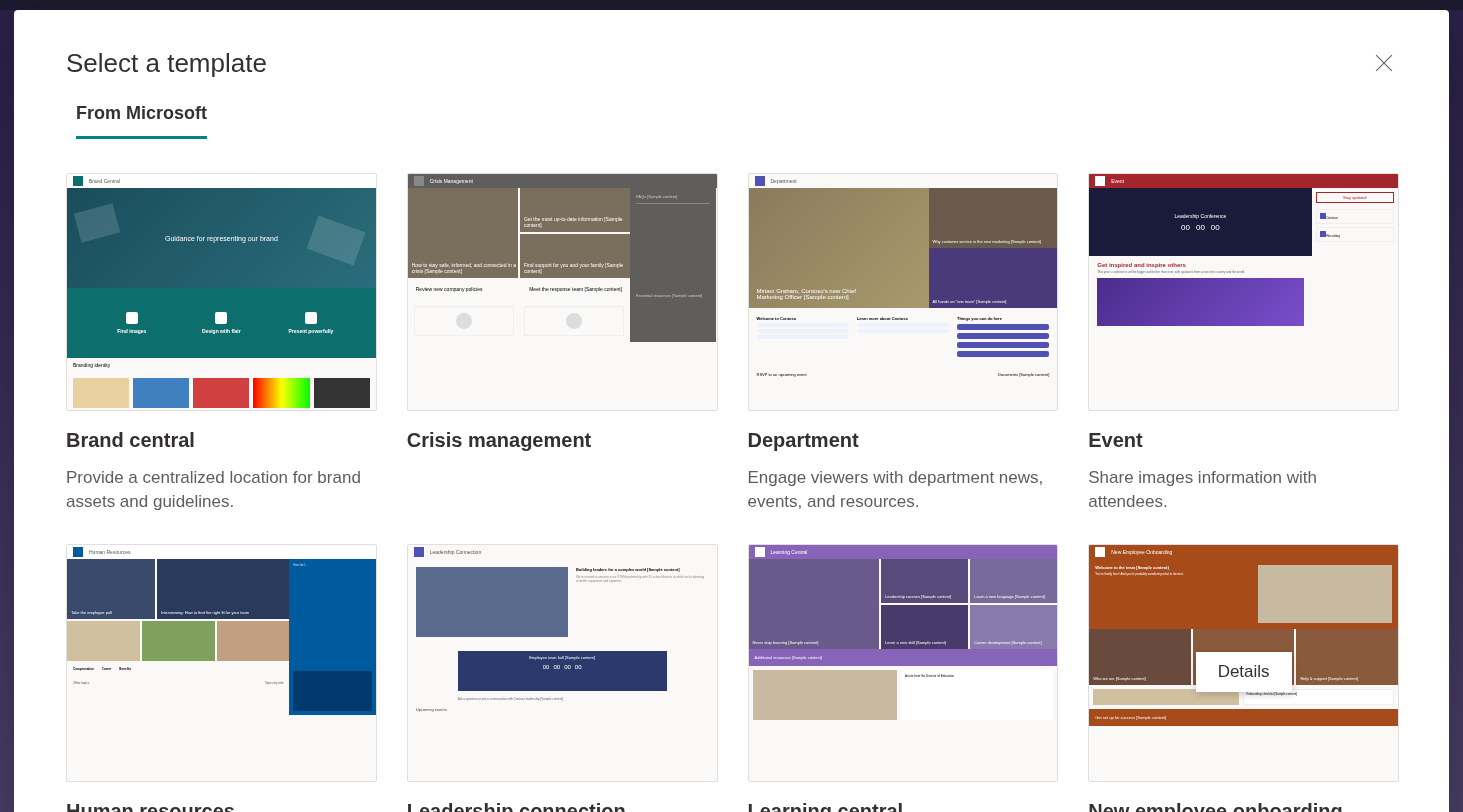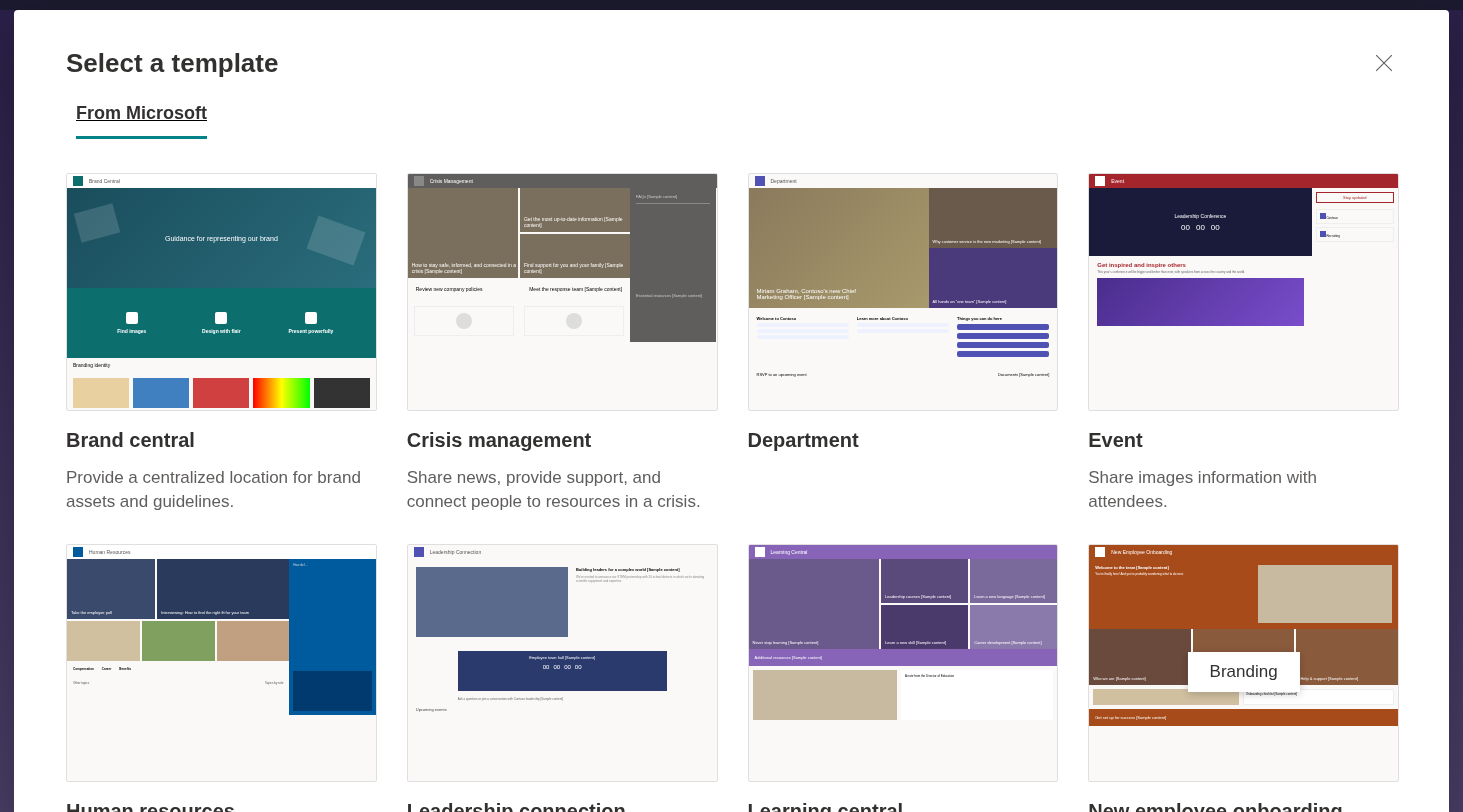--- a/index.html
+++ b/index.html
@@ -38,39 +38,38 @@
       overflow: hidden;
     }
     .modal-header {
       padding: 38px 50px 0 52px;
       display: flex;
       justify-content: space-between;
       align-items: flex-start;
     }
     .modal-title {
       font-size: 26px;
-      font-weight: 700;
+      font-weight: 400;
       color: #323130;
     }
     .close-btn {
       background: none;
       border: none;
       cursor: pointer;
       padding: 6px;
       display: flex;
       align-items: center;
       justify-content: center;
     }
     .close-btn svg { width: 18px; height: 18px; }
     .tabs {
       display: flex;
       gap: 36px;
       padding: 24px 52px 0 62px;
       border-bottom: none;
-      text-decoration: underline;
     }
     .tab {
       font-size: 18px;
       color: #605e5c;
       padding-bottom: 12px;
       cursor: pointer;
       border-bottom: 3px solid transparent;
     }
     .tab.active {
       color: #323130;
@@ -296,21 +295,20 @@
           </div>
           <div class="cr-side">
             <div>FAQs [Sample content]</div>
             <div style="height:4px"></div>
             <div style="height:90px;border-top:1px solid #888"></div>
             <div>Essential resources [Sample content]</div>
           </div>
         </div>
       </div>
       <div class="card-title">Crisis management</div>
-      <div class="card-desc">Share news, provide support, and connect people to resources in a crisis.</div>
     </div>
 
     <div class="card">
       <div class="thumb">
         <div class="t-top">
             <div class="t-sq" style="background:#4f52b2"></div>
             <span>Department</span>
           </div>
         <div class="dp-hero">
           <div class="dp-hero-l">
@@ -325,20 +323,21 @@
           <div><b>Welcome to Contoso</b><div class="dp-line"></div><div class="dp-line"></div><div class="dp-line"></div></div>
           <div><b>Learn more about Contoso</b><div class="dp-line"></div><div class="dp-line"></div></div>
           <div><b>Things you can do here</b><div class="dp-btn"></div><div class="dp-btn"></div><div class="dp-btn"></div><div class="dp-btn"></div></div>
         </div>
         <div style="display:flex;justify-content:space-between;font-size:4px;padding:4px 8px">
             <span>RSVP to an upcoming event</span>
             <span>Documents [Sample content]</span>
           </div>
       </div>
       <div class="card-title">Department</div>
+      <div class="card-desc">Engage viewers with department news, events, and resources.</div>
     </div>
 
     <div class="card">
       <div class="thumb">
         <div class="t-top ev-top">
             <div class="t-sq" style="background:#fff"></div>
             <span>Event</span>
           </div>
         <div class="ev-body">
           <div class="ev-main">
@@ -455,21 +454,21 @@
           </div>
         <div class="ln-bot">
           <div></div>
           <div style="background:#fff;font-size:3px;padding:4px">A note from the Director of Education</div>
         </div>
       </div>
       <div class="card-title">Learning central</div>
     </div>
 
     <div class="card">
-      <button class="details-btn">Branding</button>
+      <button class="details-btn">Details</button>
       <div class="thumb">
         <div class="t-top ob-top">
             <div class="t-sq" style="background:#fff"></div>
             <span>New Employee Onboarding</span>
           </div>
         <div class="ob-hero">
           <div style="flex:1"><b>Welcome to the team [Sample content]</b><div style="height:2px"></div><div style="font-size:3px">You're finally here! And you're probably wondering what to do next.</div></div>
           <div class="ob-hero-img"></div>
         </div>
         <div class="ob-mid">

